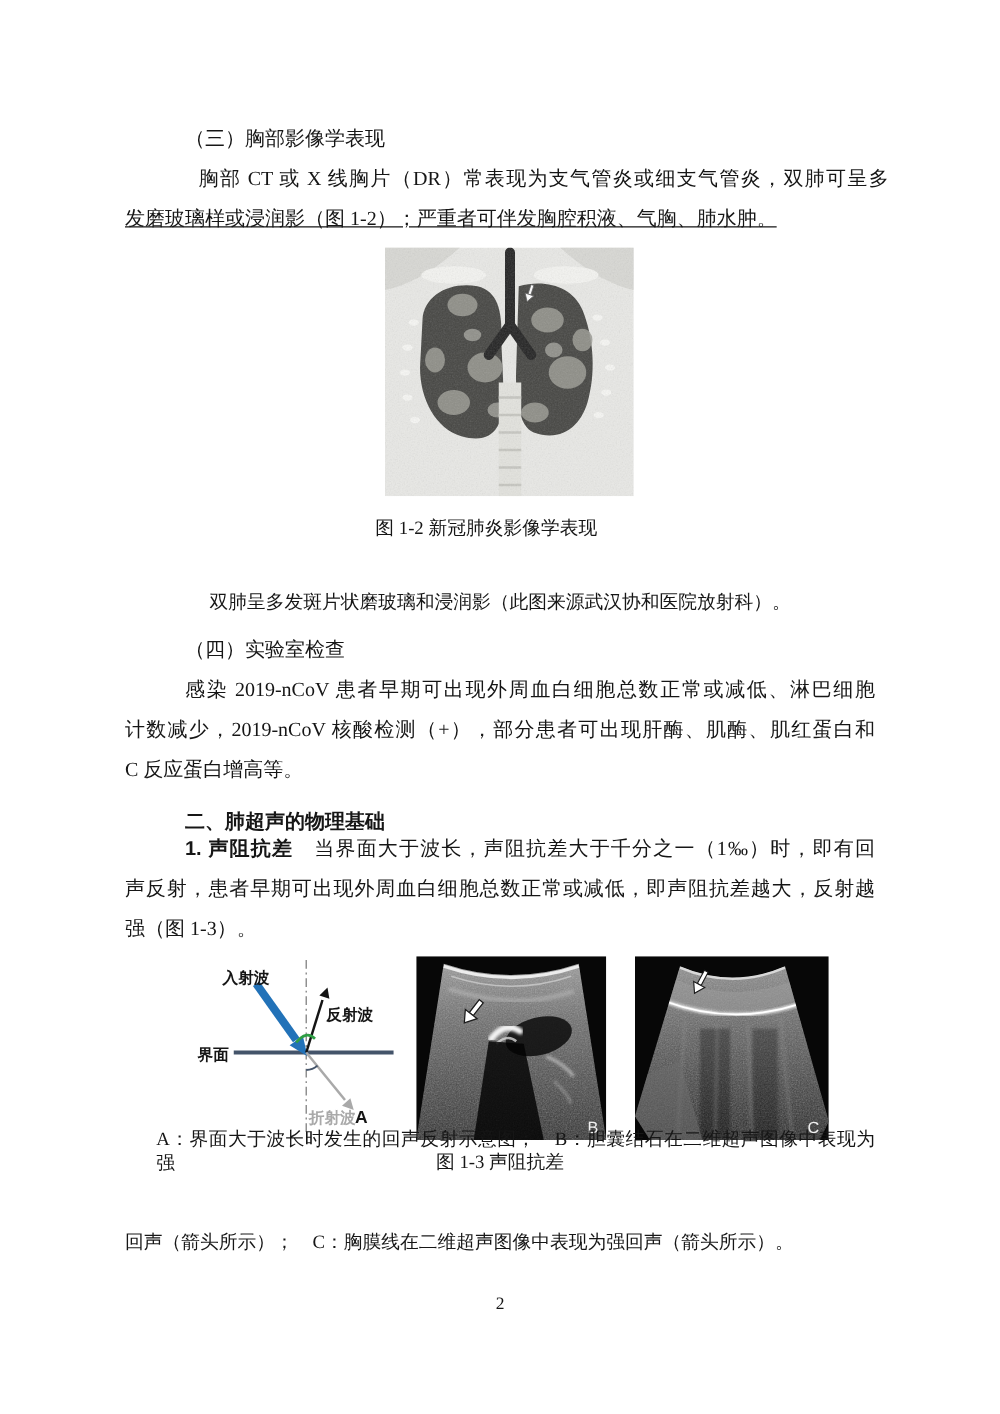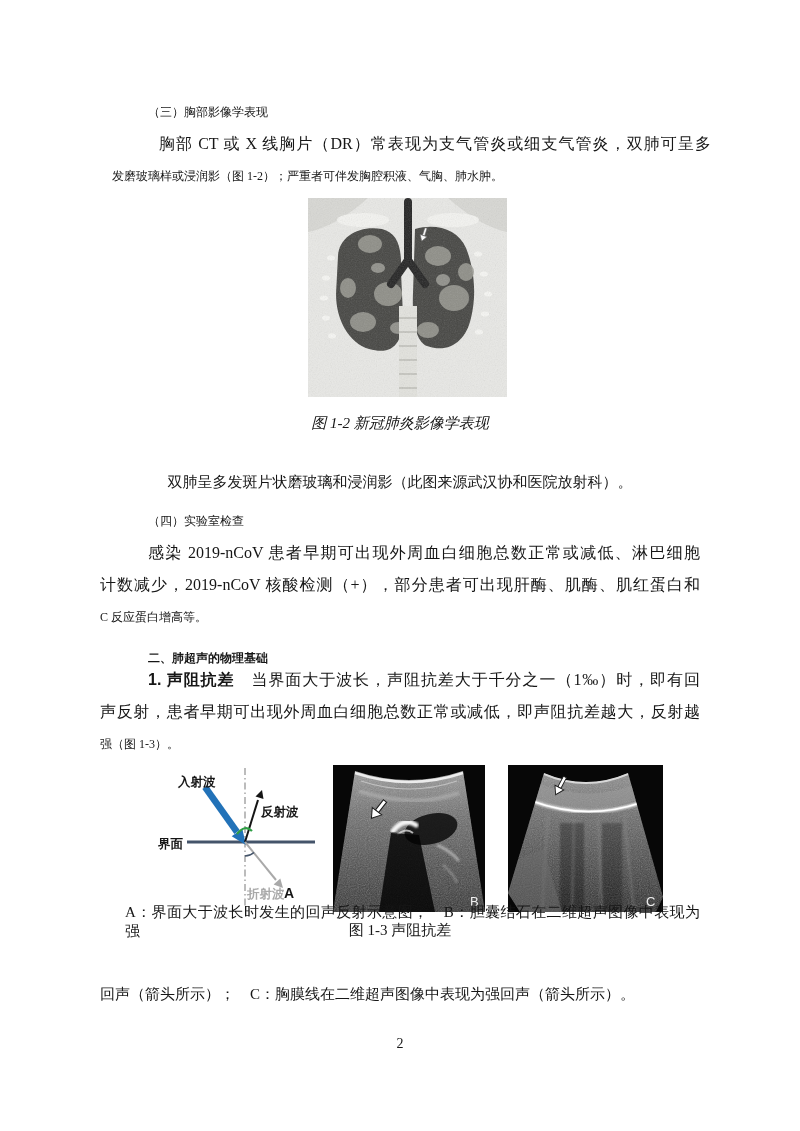--- a/index.html
+++ b/index.html
@@ -1,36 +1,36 @@
 <!DOCTYPE html>
 <html><head>
 <meta charset="utf-8">
 <style>
   html,body{margin:0;padding:0;background:#ffffff;}
   body{width:800px;height:1131px;position:relative;font-family:"Liberation Serif",serif;color:#161616;}
   .abs{position:absolute;}
-  .bodyline{font-size:12px;line-height:20px;white-space:nowrap;text-align:right;}
+  .bodyline{font-size:16px;line-height:20px;white-space:nowrap;text-align:right;}
   .jline{font-size:16px;line-height:20px;text-align:justify;text-align-last:justify;white-space:normal;}
   .smline{font-size:15px;line-height:19px;}
   .jsm{font-size:15px;line-height:19px;text-align:justify;text-align-last:justify;}
   .center{text-align:center;}
   .hei{font-family:"Liberation Sans",sans-serif;font-weight:700;}
   .leadbold{font-family:"Liberation Sans",sans-serif;font-weight:700;}
   .pagenum{font-size:14px;}
   svg text{font-family:"Liberation Sans",sans-serif;}
   .diag-label{font-size:12.5px;font-weight:700;fill:#151515;}
   .diag-label-gray{font-size:12.5px;font-weight:700;fill:#a9a9a9;}
   .us-label{font-size:13px;fill:#efefef;font-weight:400;}
 </style>
 </head>
 <body>
 
 <div class="abs bodyline" style="top:102px;left:148px;">（三）胸部影像学表现</div>
 <div class="abs jline" style="top:134px;left:148px;width:552px;margin-left:11px;">胸部 CT 或 X 线胸片（DR）常表现为支气管炎或细支气管炎，双肺可呈多</div>
-<div class="abs bodyline" style="top:166px;left:112px;">发磨玻璃样或浸润影（图 1-2）；严重者可伴发胸腔积液、气胸、肺水肿。</div>
+<div class="abs bodyline" style="top:166px;left:100px;text-decoration:underline;">发磨玻璃样或浸润影（图 1-2）；严重者可伴发胸腔积液、气胸、肺水肿。</div>
 
 <svg class="abs" style="top:198px;left:308px;" width="199" height="199" viewBox="0 0 199 199">
   <defs>
     <filter id="ctnoise">
         <feTurbulence type="fractalNoise" baseFrequency="0.85" numOctaves="2" stitchTiles="stitch"></feTurbulence>
         <feColorMatrix type="saturate" values="0"></feColorMatrix>
         <feComponentTransfer>
           <feFuncA type="table" tableValues="0 0.4"></feFuncA>
         </feComponentTransfer>
       </filter>
@@ -90,21 +90,21 @@
 
   <g transform="translate(118,30) rotate(18)" fill="#ffffff" stroke="#5a5a5a" stroke-width="0.6">
     <rect x="-1.2" y="0" width="2.4" height="8"></rect>
     <polygon points="-3.6,8 3.6,8 0,14"></polygon>
   </g>
   <g clip-path="url(#ctclip)">
       <rect width="199" height="199" filter="url(#ctnoise)" style="mix-blend-mode:soft-light" opacity="0.5"></rect>
     </g>
 </svg>
 
-<div class="abs smline center" style="top:414px;left:100px;width:600px;font-style:italic;">图 1-2 新冠肺炎影像学表现</div>
+<div class="abs smline center" style="top:414px;left:89px;width:600px;">图 1-2 新冠肺炎影像学表现</div>
 <div class="abs smline center" style="top:473px;left:100px;width:600px;">双肺呈多发斑片状磨玻璃和浸润影（此图来源武汉协和医院放射科）。</div>
 
 <div class="abs bodyline" style="top:511px;left:148px;">（四）实验室检查</div>
 <div class="abs jline" style="top:543px;left:148px;width:552px;">感染 2019-nCoV 患者早期可出现外周血白细胞总数正常或减低、淋巴细胞</div>
 <div class="abs jline" style="top:575px;left:100px;width:600px;">计数减少，2019-nCoV 核酸检测（+），部分患者可出现肝酶、肌酶、肌红蛋白和</div>
 <div class="abs bodyline" style="top:607px;left:100px;">C 反应蛋白增高等。</div>
 
 <div class="abs bodyline hei" style="top:638px;left:148px;margin-top:10px;">二、肺超声的物理基础</div>
 <div class="abs jline" style="top:670px;left:148px;width:552px;"><span class="leadbold">1. 声阻抗差</span><span>　当界面大于波长，声阻抗差大于千分之一（1‰）时，即有回</span></div>
 <div class="abs jline" style="top:702px;left:100px;width:600px;">声反射，患者早期可出现外周血白细胞总数正常或减低，即声阻抗差越大，反射越</div>

